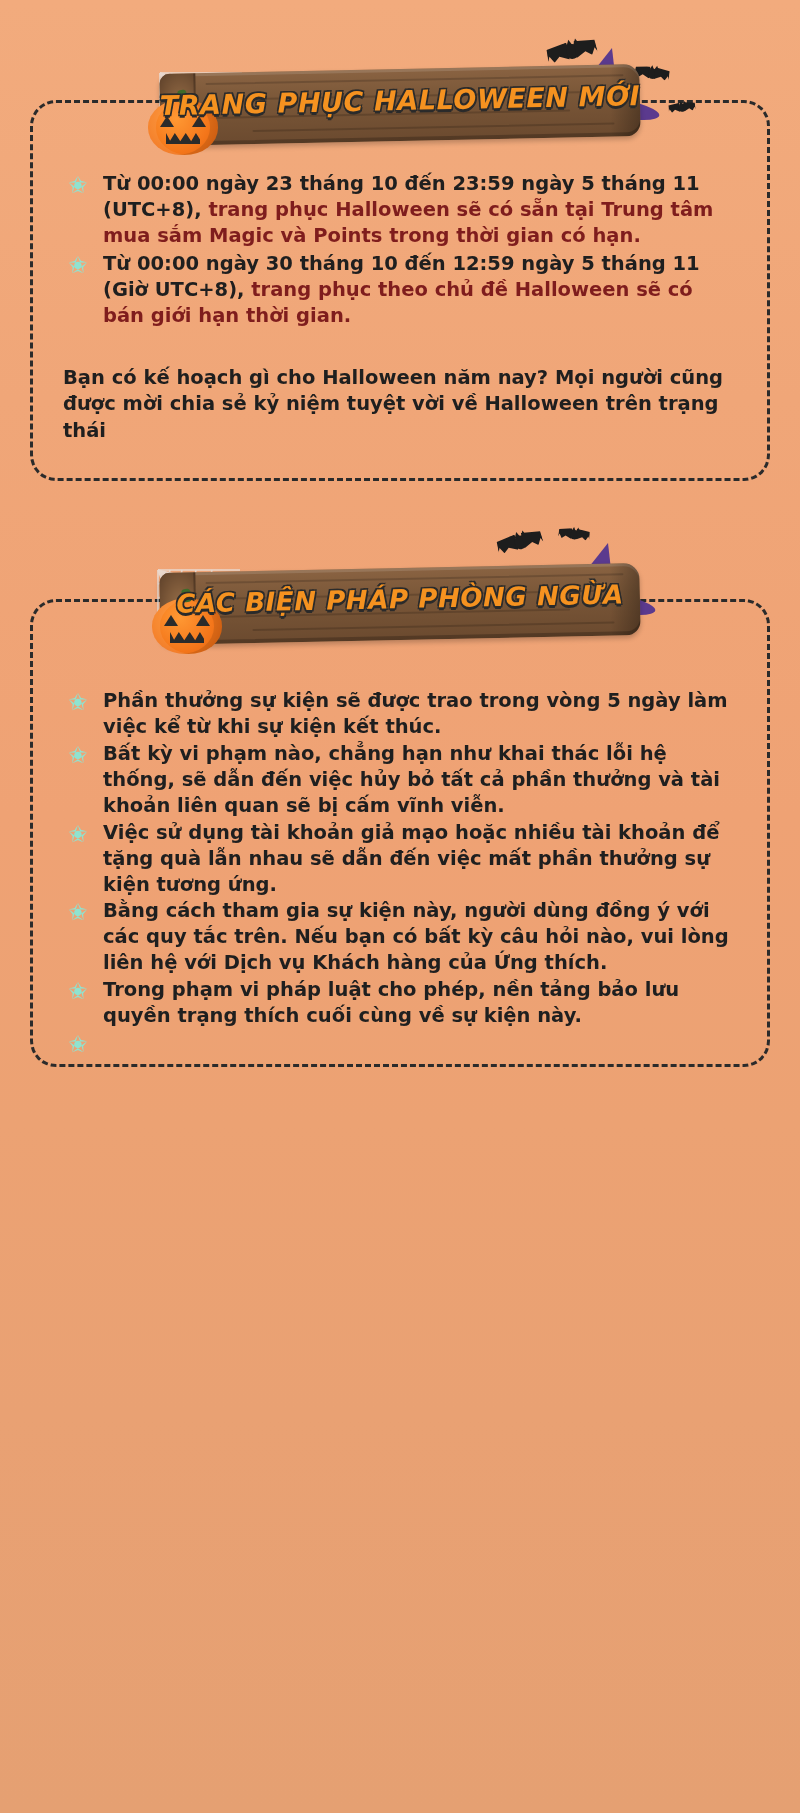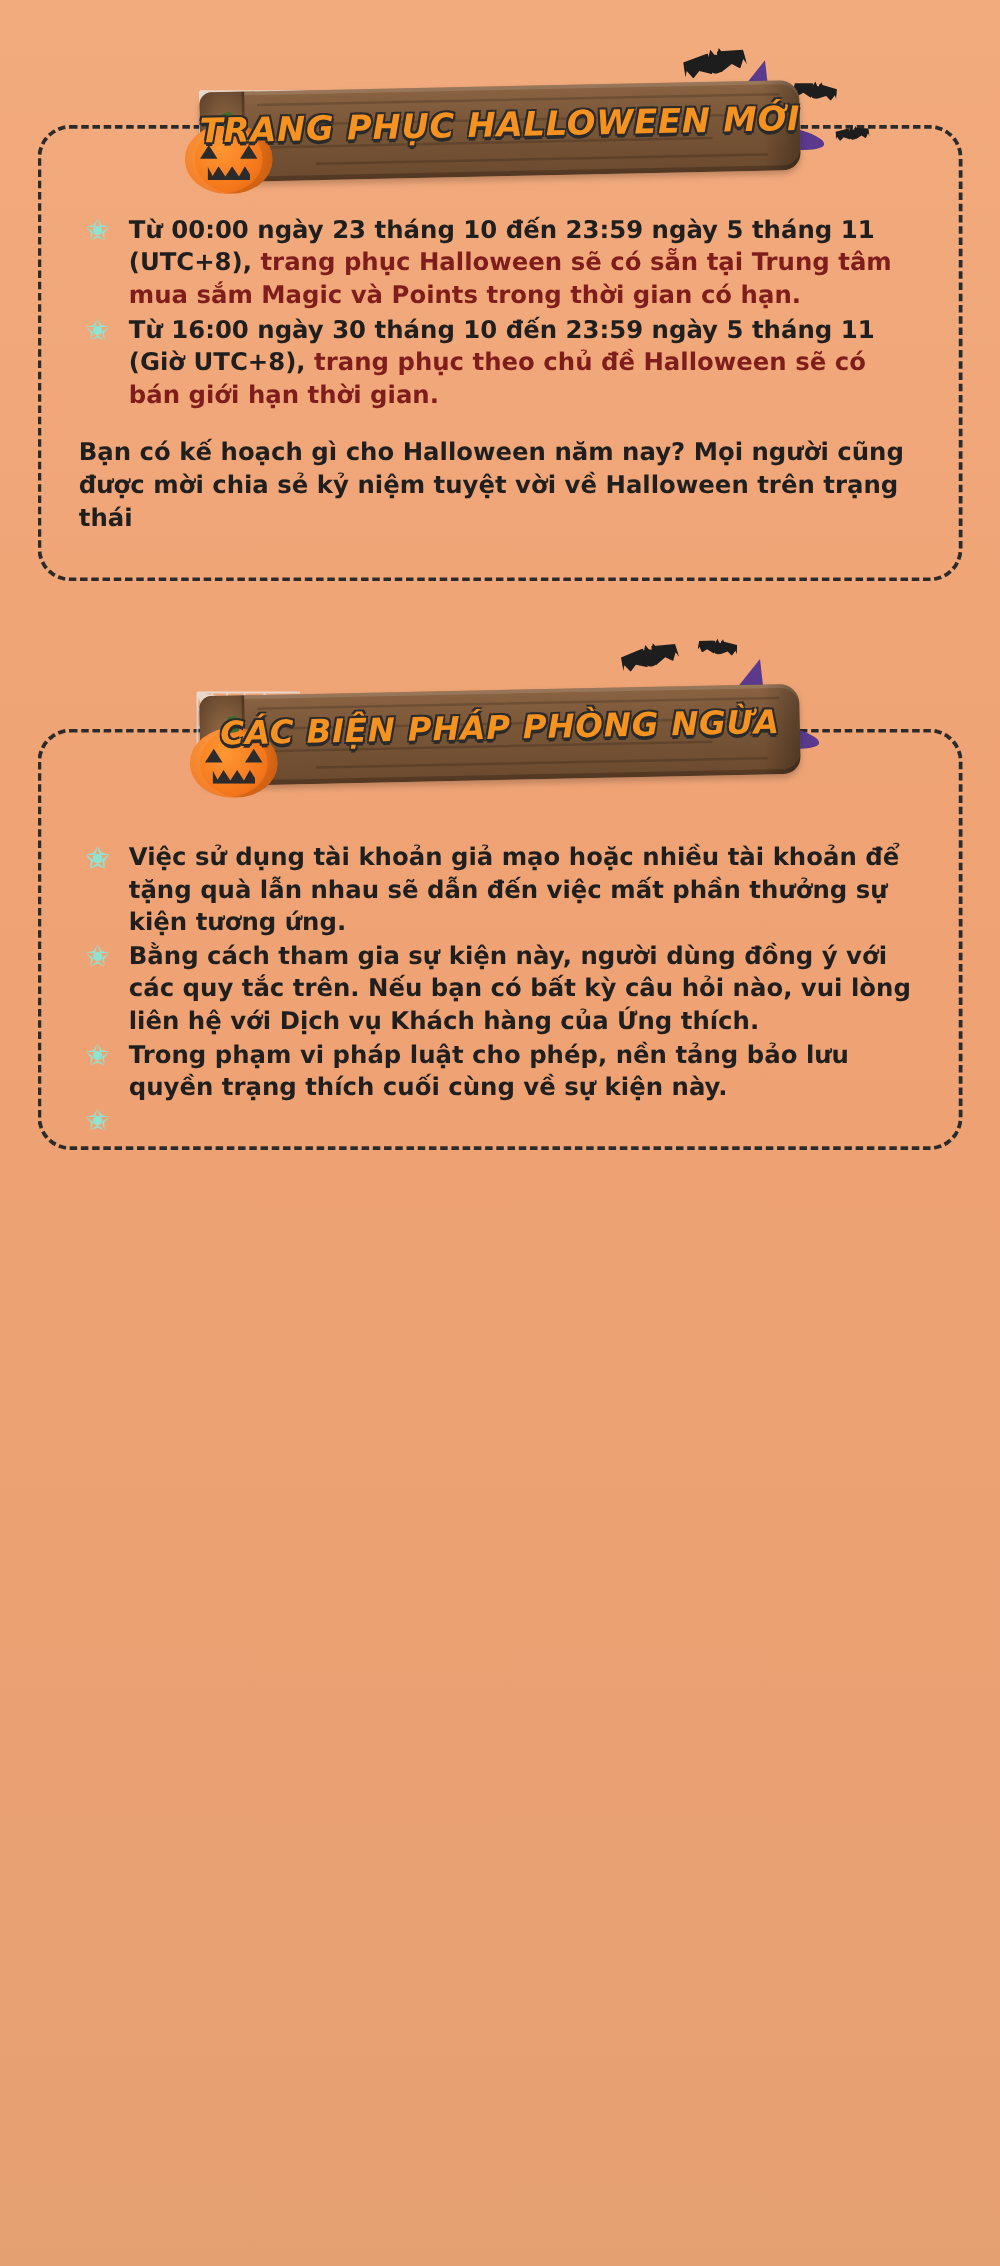--- a/index.html
+++ b/index.html
@@ -201,21 +201,21 @@
     font-family: "DejaVu Sans", sans-serif;
   }
   ul.bullets li .star {
     position: absolute; left: 4px; top: 3px;
     width: 22px; height: 22px; color: #8fe3d0;
     font-size: 23px; line-height: 22px; text-align: center;
   }
   .hl { color: #7f1d1d; }
 
   .para {
-    margin-top: 20px;
+    margin-top: 36px;
     font-size: 19.5px;
     line-height: 1.36;
     color: #1f1f1f;
     font-weight: bold;
     font-family: "DejaVu Sans", sans-serif;
   }
 
   .sec2 ul.bullets li { margin-bottom: 1px; }
 </style>
 </head>
@@ -285,21 +285,21 @@
       <div class="banner-title">TRANG PHỤC HALLOWEEN MỚI</div>
     </div>
 
     <ul class="bullets">
       <li>
         <span class="star">✬</span>
         <span>Từ 00:00 ngày 23 tháng 10 đến 23:59 ngày 5 tháng 11 (UTC+8), </span><span class="hl">trang phục Halloween sẽ có sẵn tại Trung tâm mua sắm Magic và Points trong thời gian có hạn.</span>
       </li>
       <li>
         <span class="star">✬</span>
-        <span>Từ 16:00 ngày 30 tháng 10 đến 23:59 ngày 5 tháng 11 (Giờ UTC+8), </span><span class="hl">trang phục theo chủ đề Halloween sẽ có bán giới hạn thời gian.</span>
+        <span>Từ 00:00 ngày 30 tháng 10 đến 12:59 ngày 5 tháng 11 (Giờ UTC+8), </span><span class="hl">trang phục theo chủ đề Halloween sẽ có bán giới hạn thời gian.</span>
       </li>
     </ul>
 
     <div class="para">Bạn có kế hoạch gì cho Halloween năm nay? Mọi người cũng được mời chia sẻ kỷ niệm tuyệt vời về Halloween trên trạng thái</div>
   </div>
 
   <div class="section second sec2">
 
     <div class="banner-wrap tall">
 
@@ -350,23 +350,25 @@
           <div class="eye r"></div>
           <div class="mouth"></div>
       </div>
 
       <div class="banner-title">CÁC BIỆN PHÁP PHÒNG NGỪA</div>
     </div>
 
     <ul class="bullets">
       <li>
         <span class="star">✬</span>
-      </li>
-      <li>
-        <span class="star">✬</span>
+        <span>Phần thưởng sự kiện sẽ được trao trong vòng 5 ngày làm việc kể từ khi sự kiện kết thúc.</span>
+      </li>
+      <li>
+        <span class="star">✬</span>
+        <span>Bất kỳ vi phạm nào, chẳng hạn như khai thác lỗi hệ thống, sẽ dẫn đến việc hủy bỏ tất cả phần thưởng và tài khoản liên quan sẽ bị cấm vĩnh viễn.</span>
       </li>
       <li>
         <span class="star">✬</span>
         <span>Việc sử dụng tài khoản giả mạo hoặc nhiều tài khoản để tặng quà lẫn nhau sẽ dẫn đến việc mất phần thưởng sự kiện tương ứng.</span>
       </li>
       <li>
         <span class="star">✬</span>
         <span>Bằng cách tham gia sự kiện này, người dùng đồng ý với các quy tắc trên. Nếu bạn có bất kỳ câu hỏi nào, vui lòng liên hệ với Dịch vụ Khách hàng của Ứng thích.</span>
       </li>
       <li>

